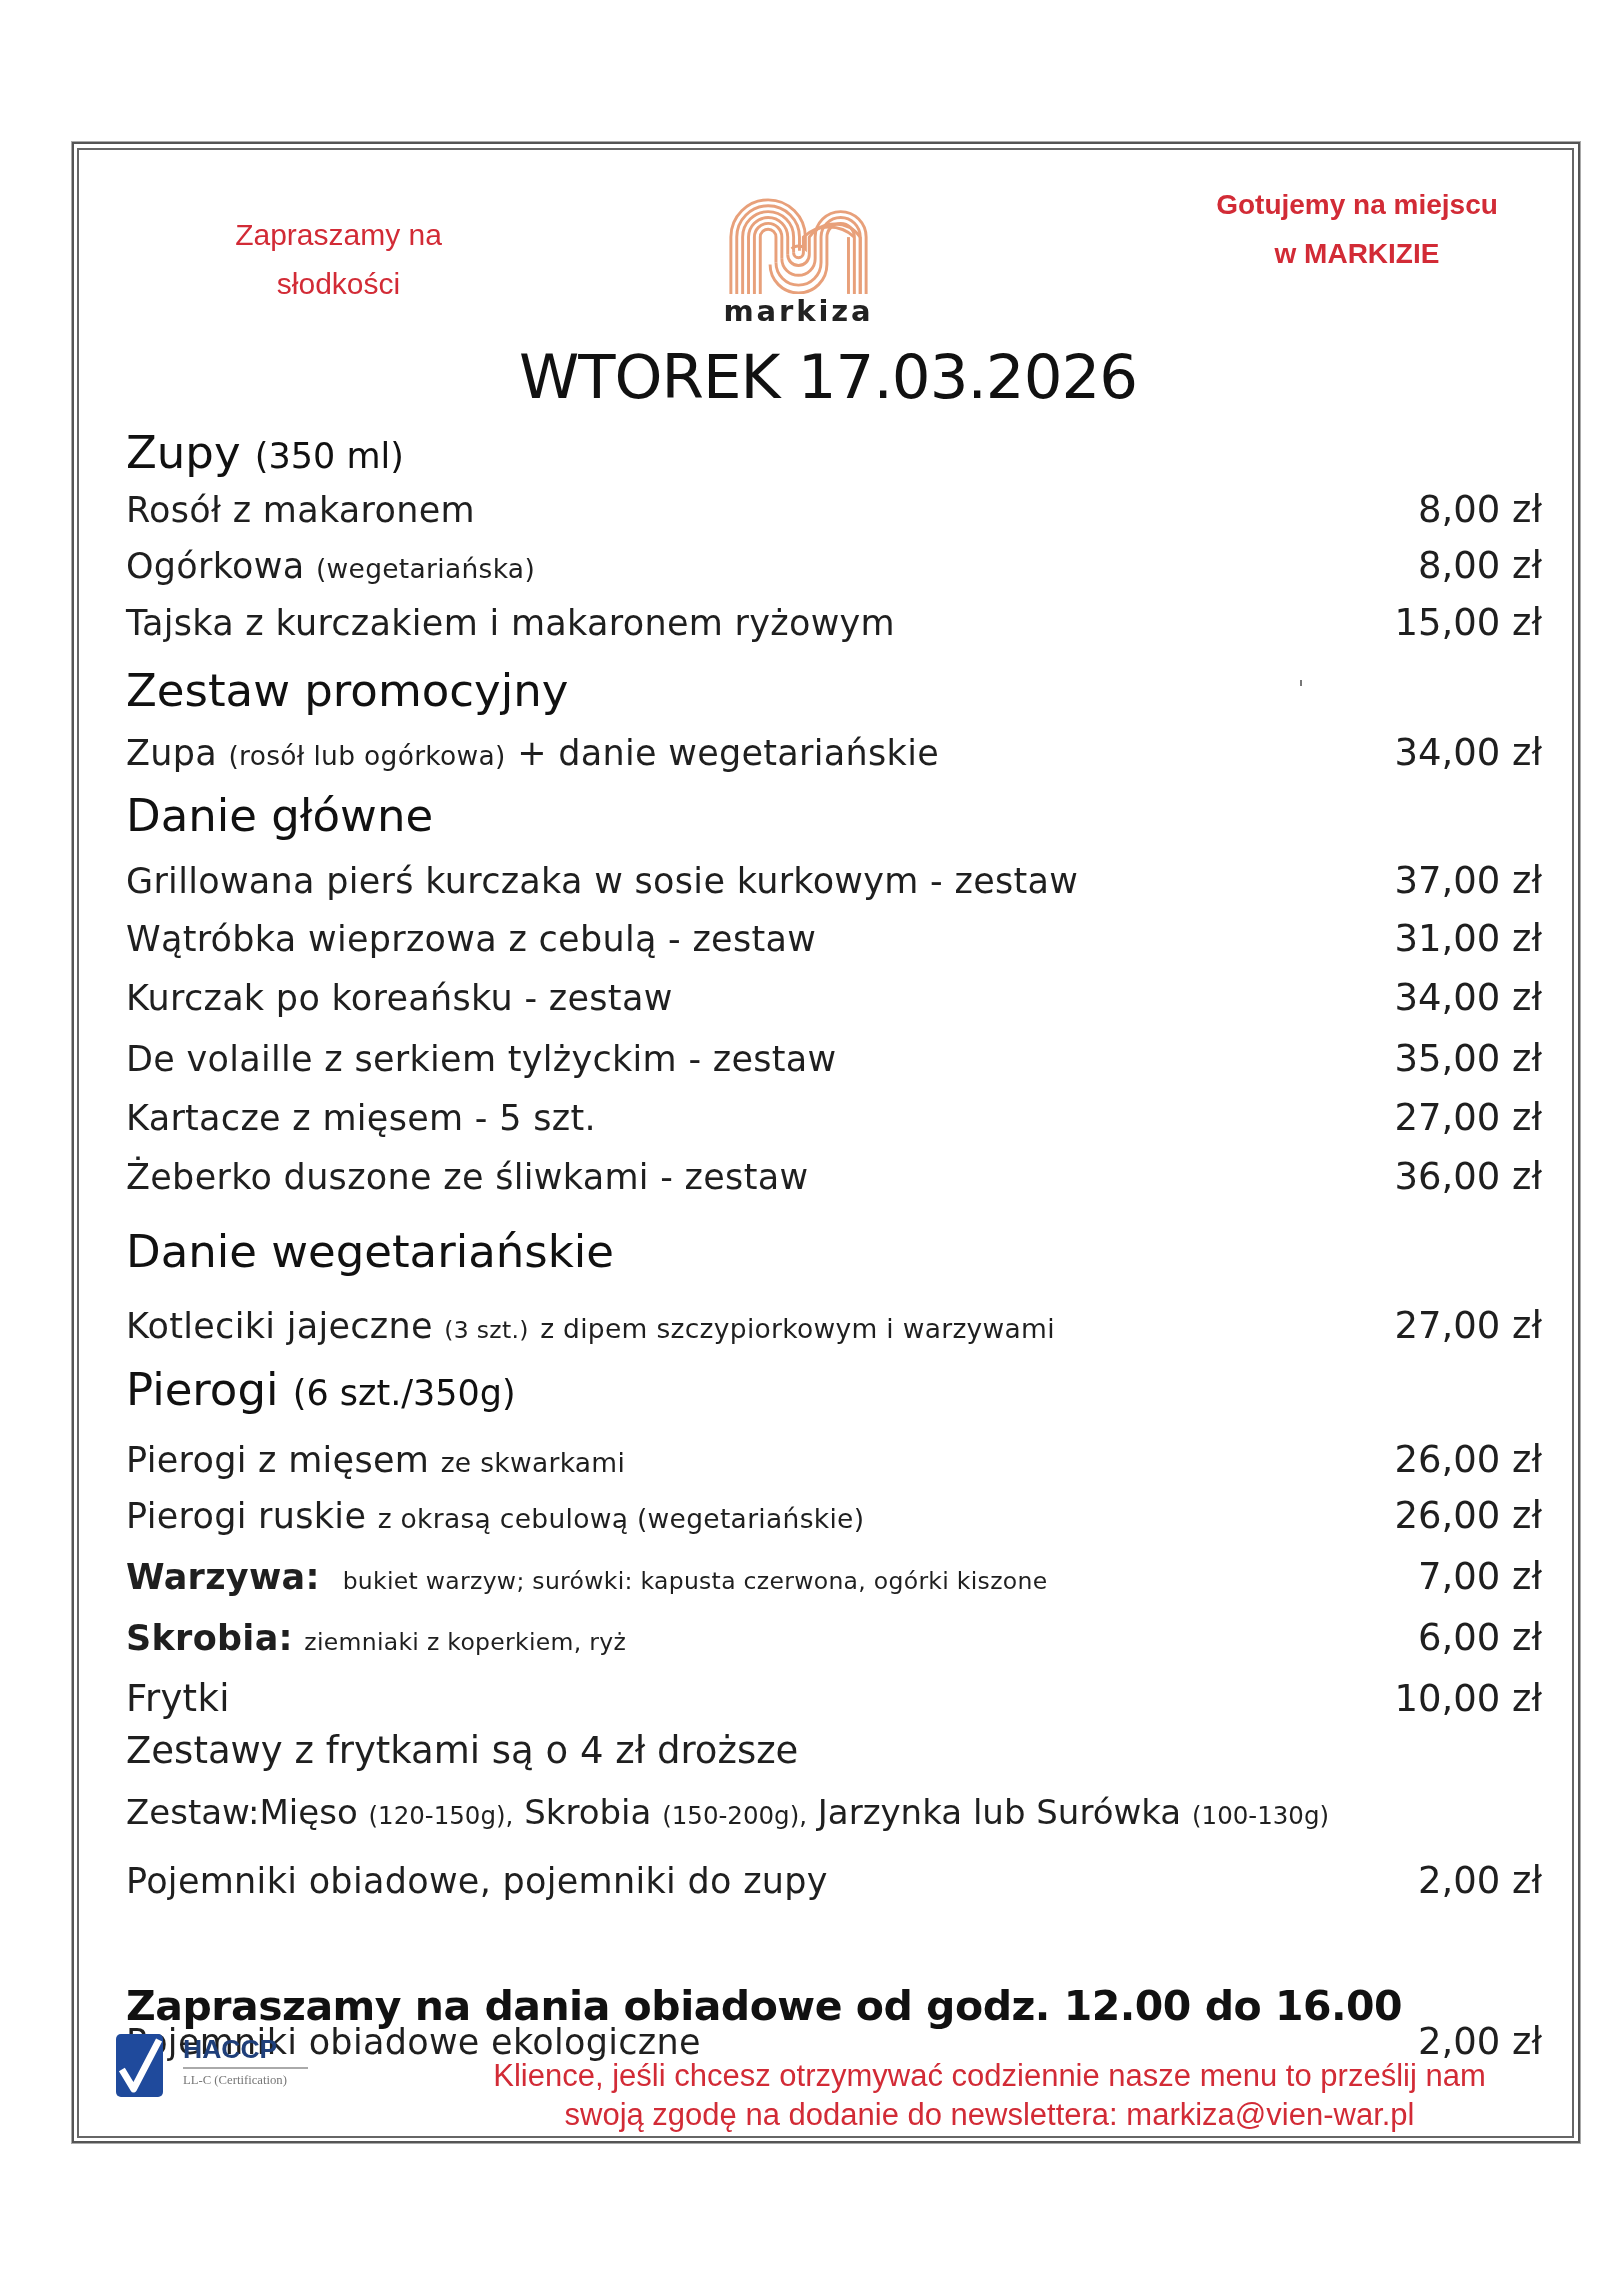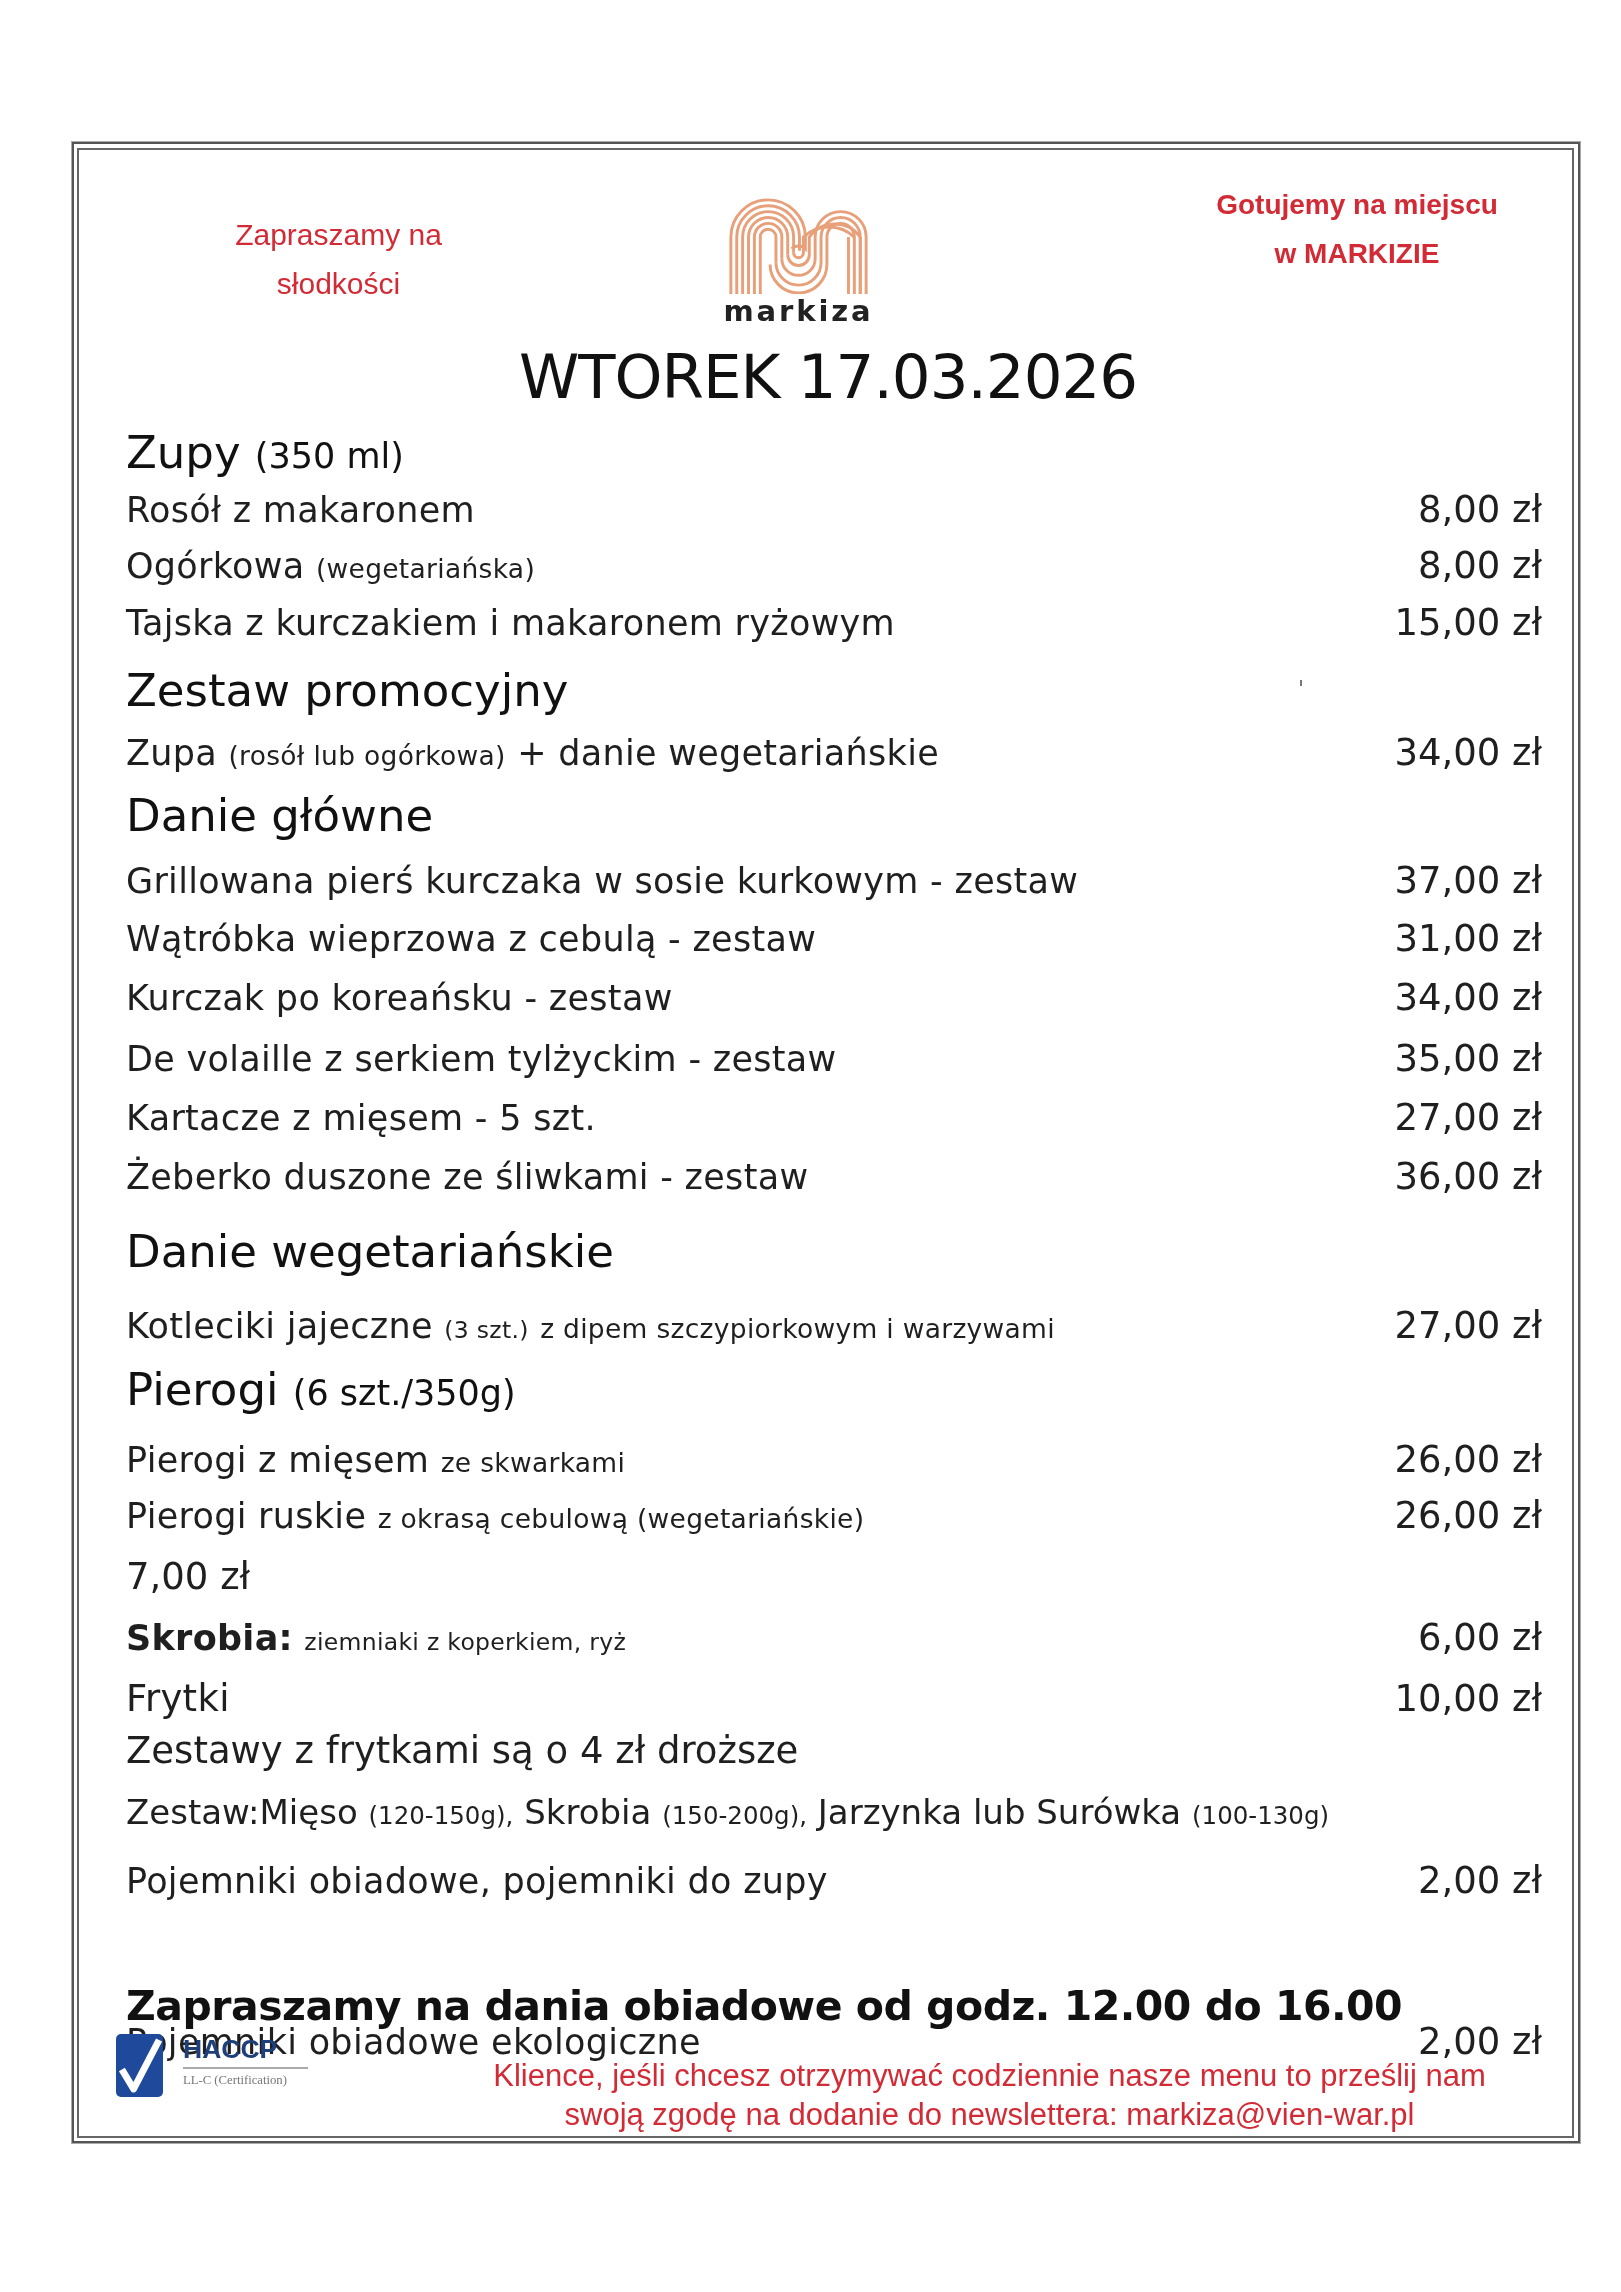--- a/index.html
+++ b/index.html
@@ -153,20 +153,21 @@
 <div class="row" style="top:1436px;">
   <span class="name"><span>Pierogi z mięsem</span> <span class="small">ze skwarkami</span></span>
   <span class="price">26,00 zł</span>
 </div>
 <div class="row" style="top:1492px;">
   <span class="name"><span>Pierogi ruskie</span> <span class="small">z okrasą cebulową (wegetariańskie)</span></span>
   <span class="price">26,00 zł</span>
 </div>
 
 <div class="row" style="top:1553px;">
+  <span class="name"><b>Warzywa:</b>&nbsp; <span class="tiny">bukiet warzyw; surówki: kapusta czerwona, ogórki kiszone</span></span>
   <span class="price">7,00 zł</span>
 </div>
 <div class="row" style="top:1614px;">
   <span class="name"><b>Skrobia:</b> <span class="tiny">ziemniaki z koperkiem, ryż</span></span>
   <span class="price">6,00 zł</span>
 </div>
 <div class="row" style="top:1675px;">
   <span class="name" style="font-size:37px;">Frytki</span>
   <span class="price">10,00 zł</span>
 </div>

